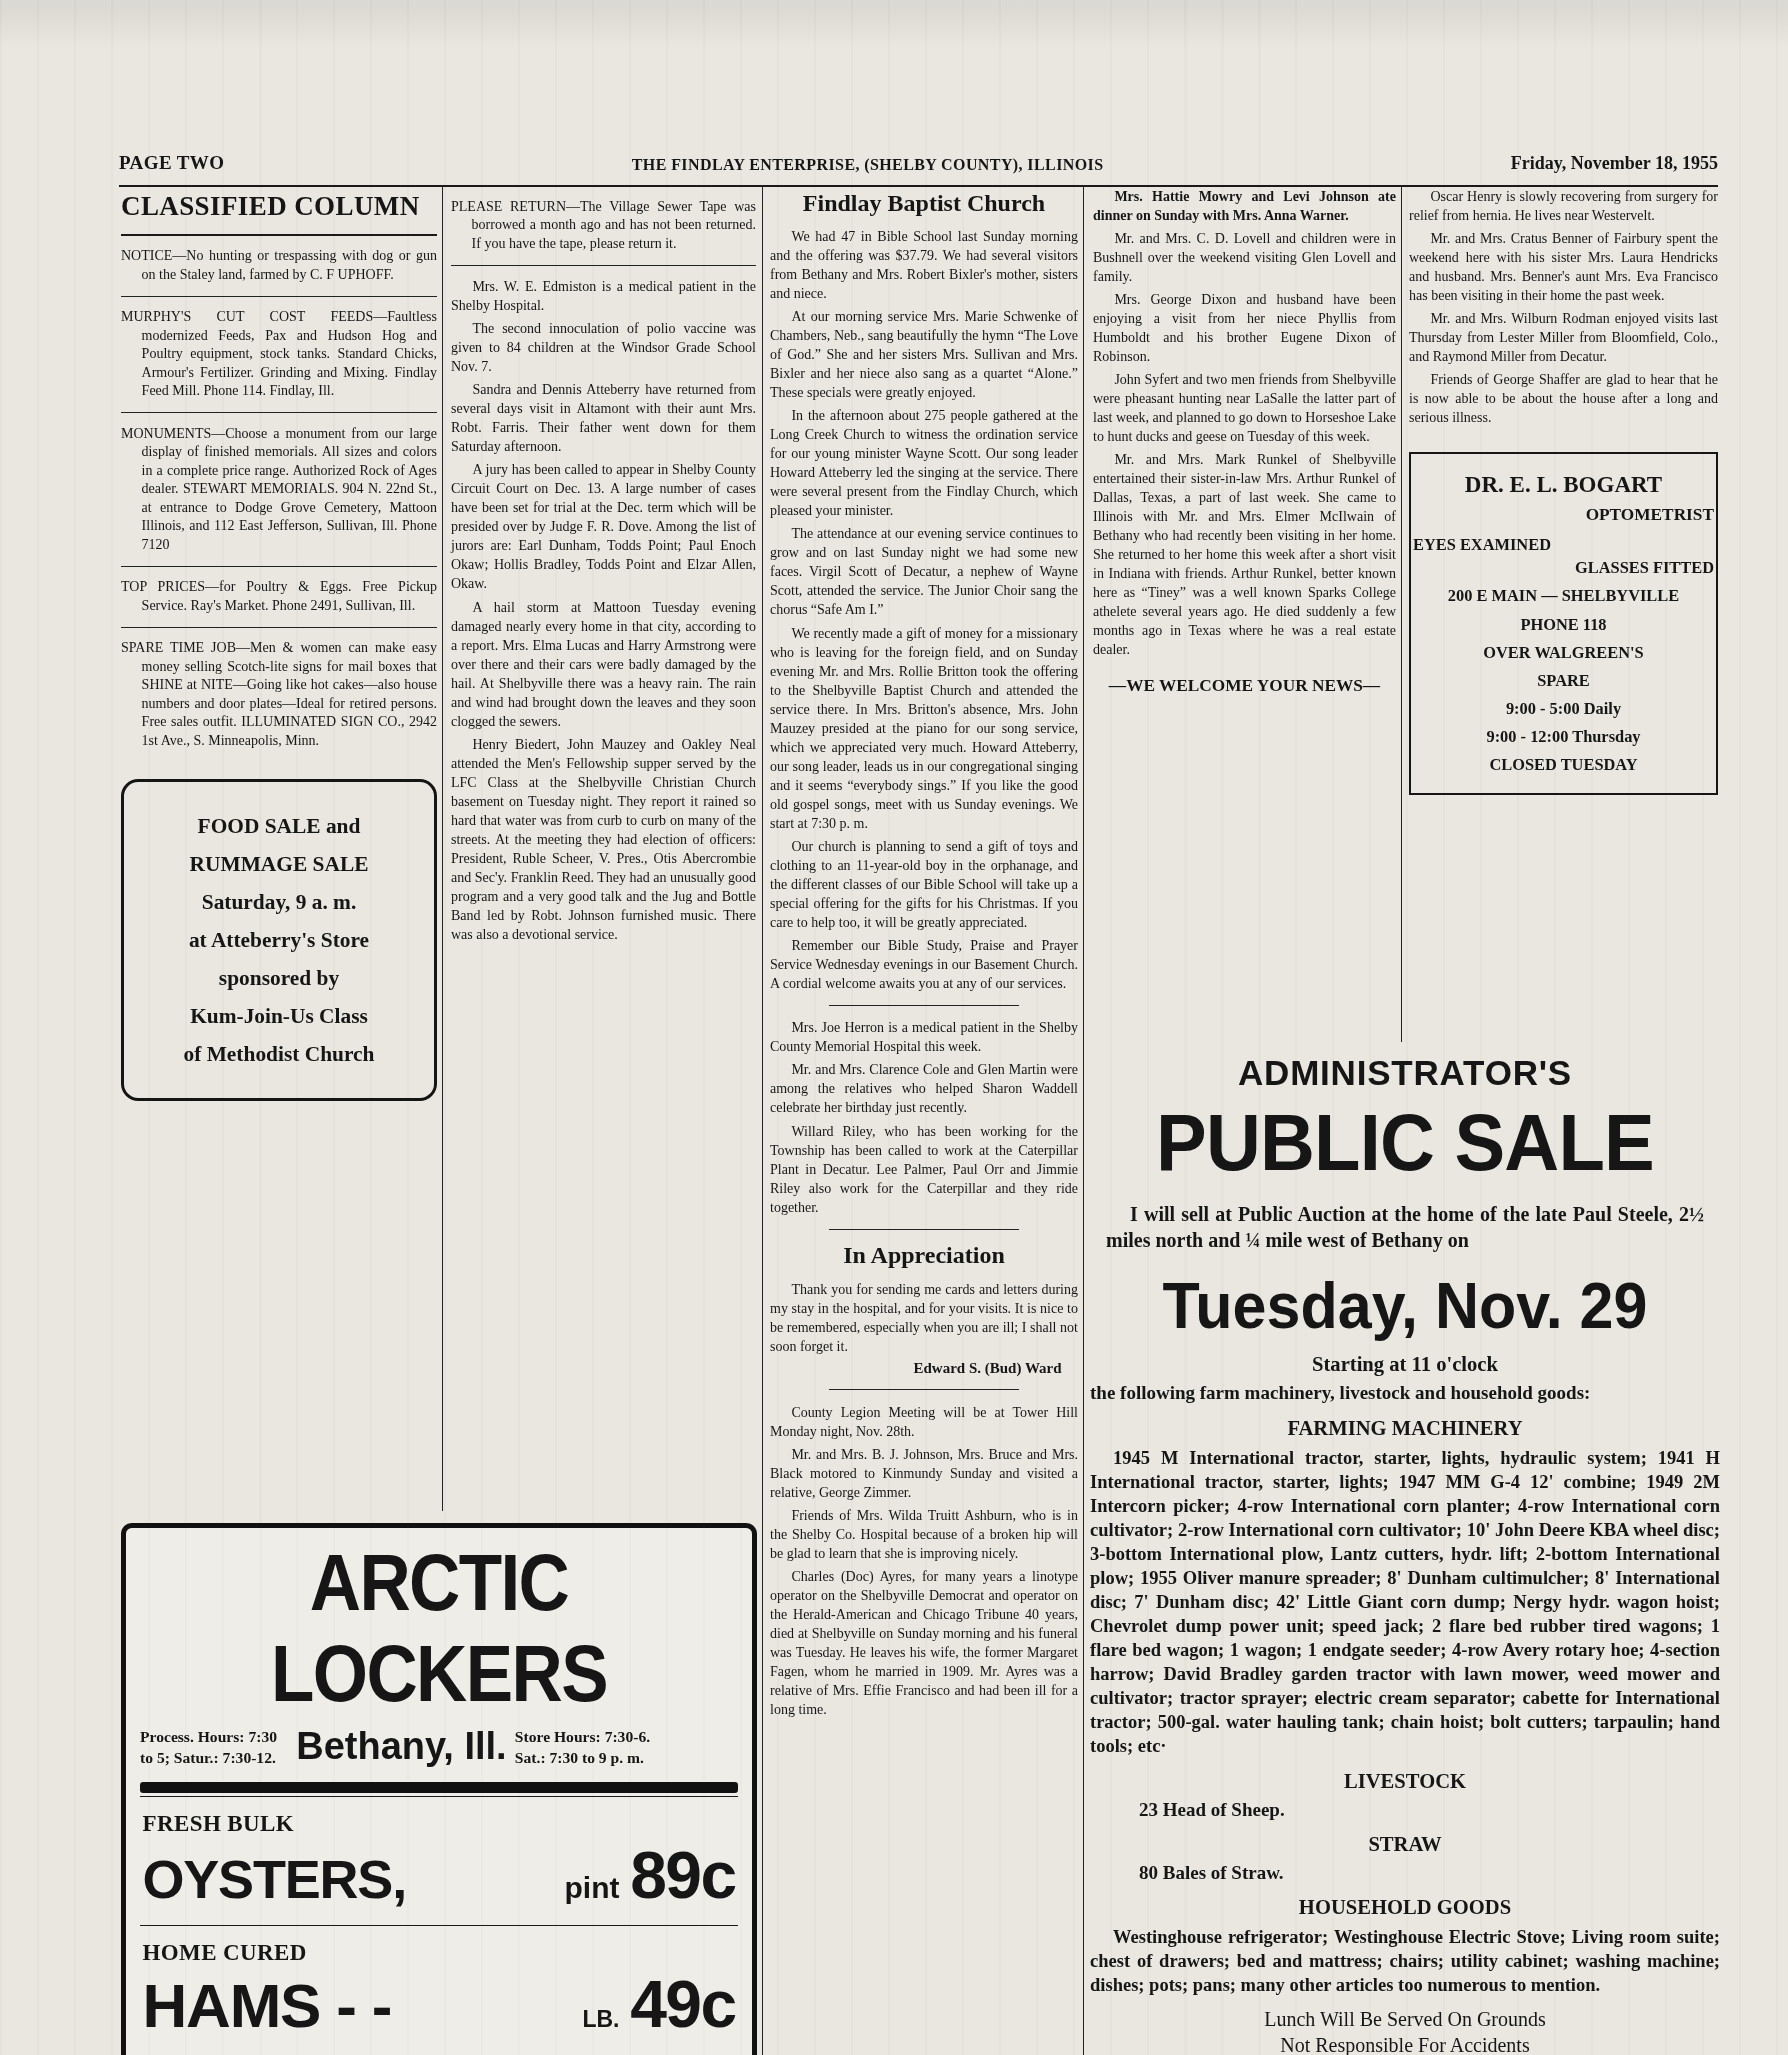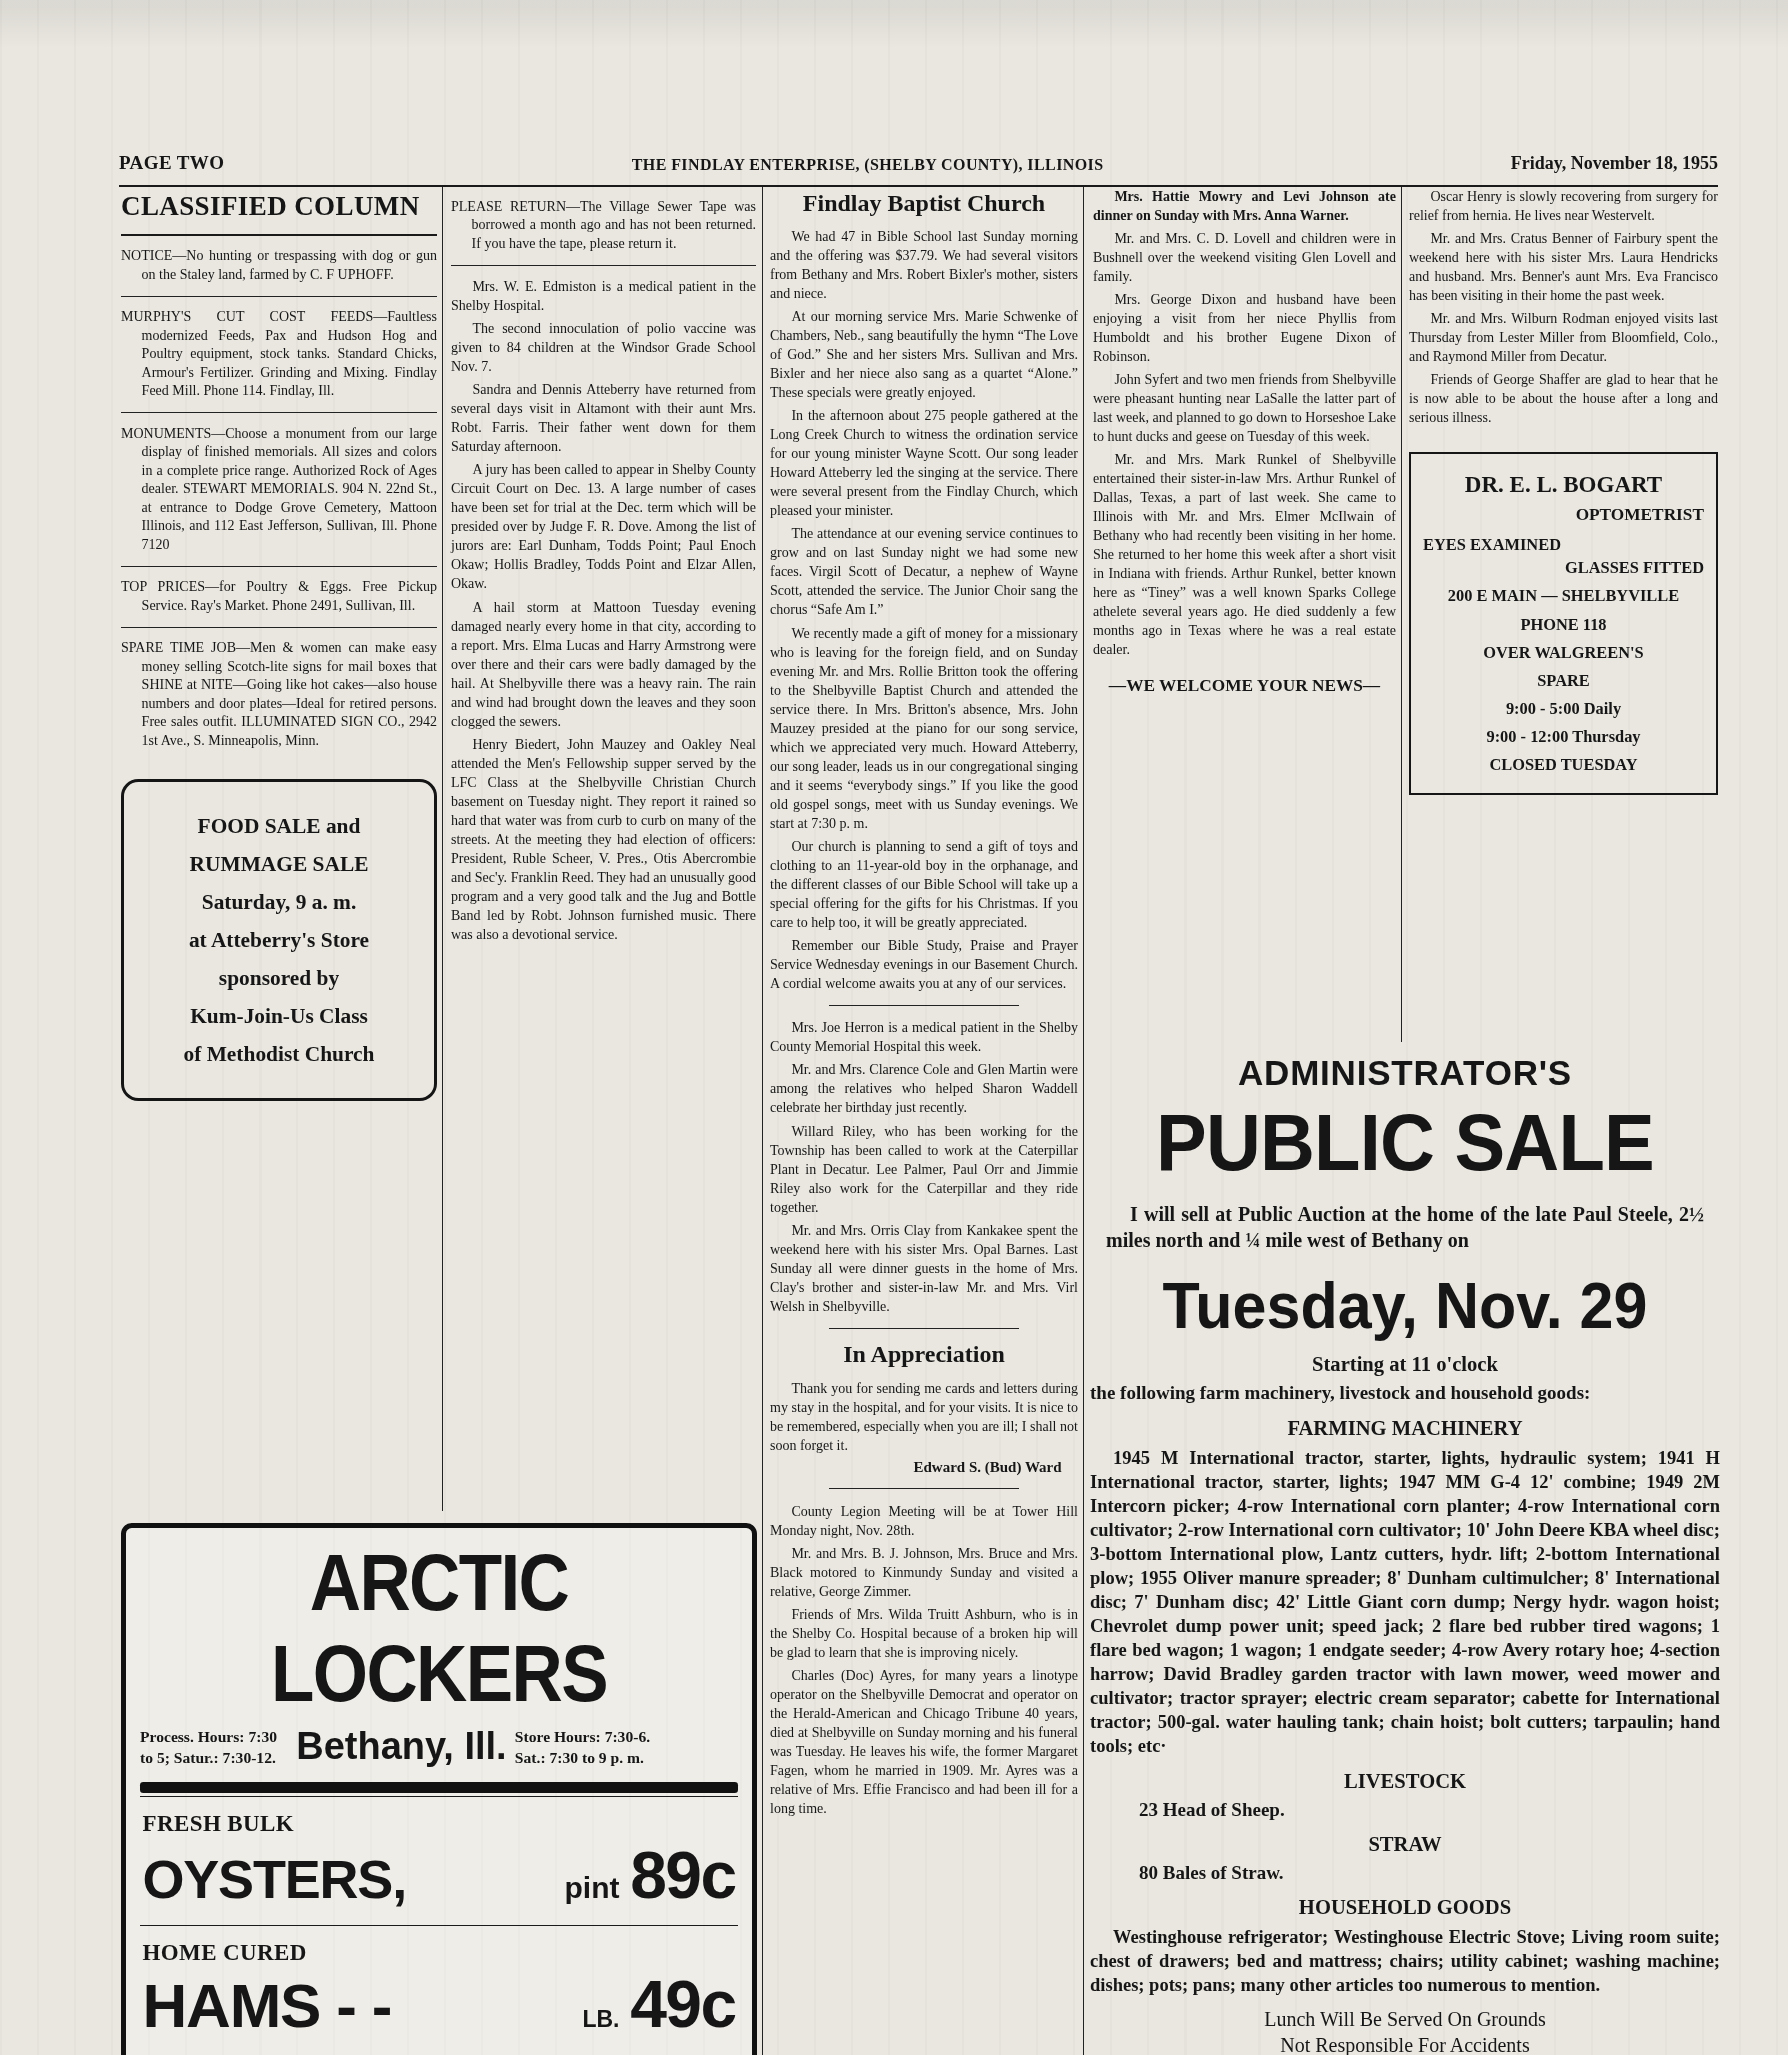--- a/index.html
+++ b/index.html
@@ -44,21 +44,21 @@
       padding-left:20.6px;text-indent:-20.6px;margin:10.7px 0;}
   
   .foodbox{border:3.7px solid #151515;border-radius:17.3px;margin-top:29px;
            padding:25px 12.3px;text-align:center;font-weight:bold;}
   .foodbox div{font-size:21.4px;line-height:38px;}
   
   .sec-head{font-size:24px;font-weight:bold;text-align:center;margin:2.5px 0 10.7px 0;}
   .sig{font-size:15px;font-weight:bold;text-align:right;padding-right:16.4px;margin:1.6px 0 7.4px 0;}
   .welcome{font-size:17.3px;font-weight:bold;text-align:center;margin:16.4px 0;}
   
-  .bogart{border:2.5px solid #161616;margin-top:25px;padding:18px 12px;font-weight:bold;}
+  .bogart{border:2.5px solid #161616;margin-top:25px;padding:18px 2px;font-weight:bold;}
   .bogart .b-name{font-size:23px;text-align:center;}
   .bogart .b-prof{font-size:17.3px;text-align:right;margin-top:6.6px;}
   .bogart .b-left{font-size:16.4px;text-align:left;margin-top:10px;}
   .bogart .b-right{font-size:16.4px;text-align:right;margin-top:3.3px;}
   .bogart .b-c{font-size:16.4px;text-align:center;margin-top:8.2px;}
   
   .arctic{position:absolute;left:121px;top:1523px;width:636px;min-height:1357px;
           border:5px solid #111;border-radius:10.7px;padding:15px 14px 8.2px 14px;box-sizing:border-box;
           background:rgba(255,255,255,0.25);}
   .a-title{font-family:"Liberation Sans", sans-serif;font-weight:900;font-size:71px;
@@ -148,21 +148,20 @@
     <p class="news ind">At our morning service Mrs. Marie Schwenke of Chambers, Neb., sang beautifully the hymn “The Love of God.” She and her sisters Mrs. Sullivan and Mrs. Bixler and her niece also sang as a quartet “Alone.”  These specials were greatly enjoyed.</p>
     <p class="news ind">In the afternoon about 275 people gathered at the Long Creek Church to witness the ordination service for our young minister Wayne Scott. Our song leader Howard Atteberry led the singing at the service. There were several present from the Findlay Church, which pleased your minister.</p>
     <p class="news ind">The attendance at our evening service continues to grow and on last Sunday night we had some new faces. Virgil Scott of Decatur, a nephew of Wayne Scott, attended the service. The Junior Choir sang the chorus “Safe Am I.”</p>
     <p class="news ind">We recently made a gift of money for a missionary who is leaving for the foreign field, and on Sunday evening Mr. and Mrs. Rollie Britton took the offering to the Shelbyville Baptist Church and attended the service there. In Mrs. Britton's absence, Mrs. John Mauzey presided at the piano for our song service, which we appreciated very much. Howard Atteberry, our song leader, leads us in our congregational singing and it seems “everybody sings.” If you like the good old gospel songs, meet with us Sunday evenings. We start at 7:30 p. m.</p>
     <p class="news ind">Our church is planning to send a gift of toys and clothing to an 11-year-old boy in the orphanage, and the different classes of our Bible School will take up a special offering for the gifts for his Christmas. If you care to help too, it will be greatly appreciated.</p>
     <p class="news ind">Remember our Bible Study, Praise and Prayer Service Wednesday evenings in our Basement Church. A cordial welcome awaits you at any of our services.</p>
     <hr class="hr short">
     <p class="news ind">Mrs. Joe Herron is a medical patient in the Shelby County Memorial Hospital this week.</p>
     <p class="news ind">Mr. and Mrs. Clarence Cole and Glen Martin were among the relatives who helped Sharon Waddell celebrate her birthday just recently.</p>
     <p class="news ind">Willard Riley, who has been working for the Township has been called to work at the Caterpillar Plant in Decatur. Lee Palmer, Paul Orr and Jimmie Riley also work for the Caterpillar and they ride together.</p>
-    <p class="news ind">Mr. and Mrs. Orris Clay from Kankakee spent the weekend here with his sister Mrs. Opal Barnes. Last Sunday all were dinner guests in the home of Mrs. Clay's brother and sister-in-law Mr. and Mrs. Virl Welsh in Shelbyville.</p>
     <hr class="hr short">
     <h2 class="sec-head">In Appreciation</h2>
     <p class="news ind">Thank you for sending me cards and letters during my stay in the hospital, and for your visits. It is nice to be remembered, especially when you are ill; I shall not soon forget it.</p>
     <p class="sig">Edward S. (Bud) Ward</p>
     <hr class="hr short">
     <p class="news ind">County Legion Meeting will be at Tower Hill Monday night, Nov. 28th.</p>
     <p class="news ind">Mr. and Mrs. B. J. Johnson, Mrs. Bruce and Mrs. Black motored to Kinmundy Sunday and visited a relative, George Zimmer.</p>
     <p class="news ind">Friends of Mrs. Wilda Truitt Ashburn, who is in the Shelby Co. Hospital because of a broken hip will be glad to learn that she is improving nicely.</p>
     <p class="news ind">Charles (Doc) Ayres, for many years a linotype operator on the Shelbyville Democrat and operator on the Herald-American and Chicago Tribune 40 years, died at Shelbyville on Sunday morning and his funeral was Tuesday. He leaves his wife, the former Margaret Fagen, whom he married in 1909. Mr. Ayres was a relative of Mrs. Effie Francisco and had been ill for a long time.</p>
   </div>

